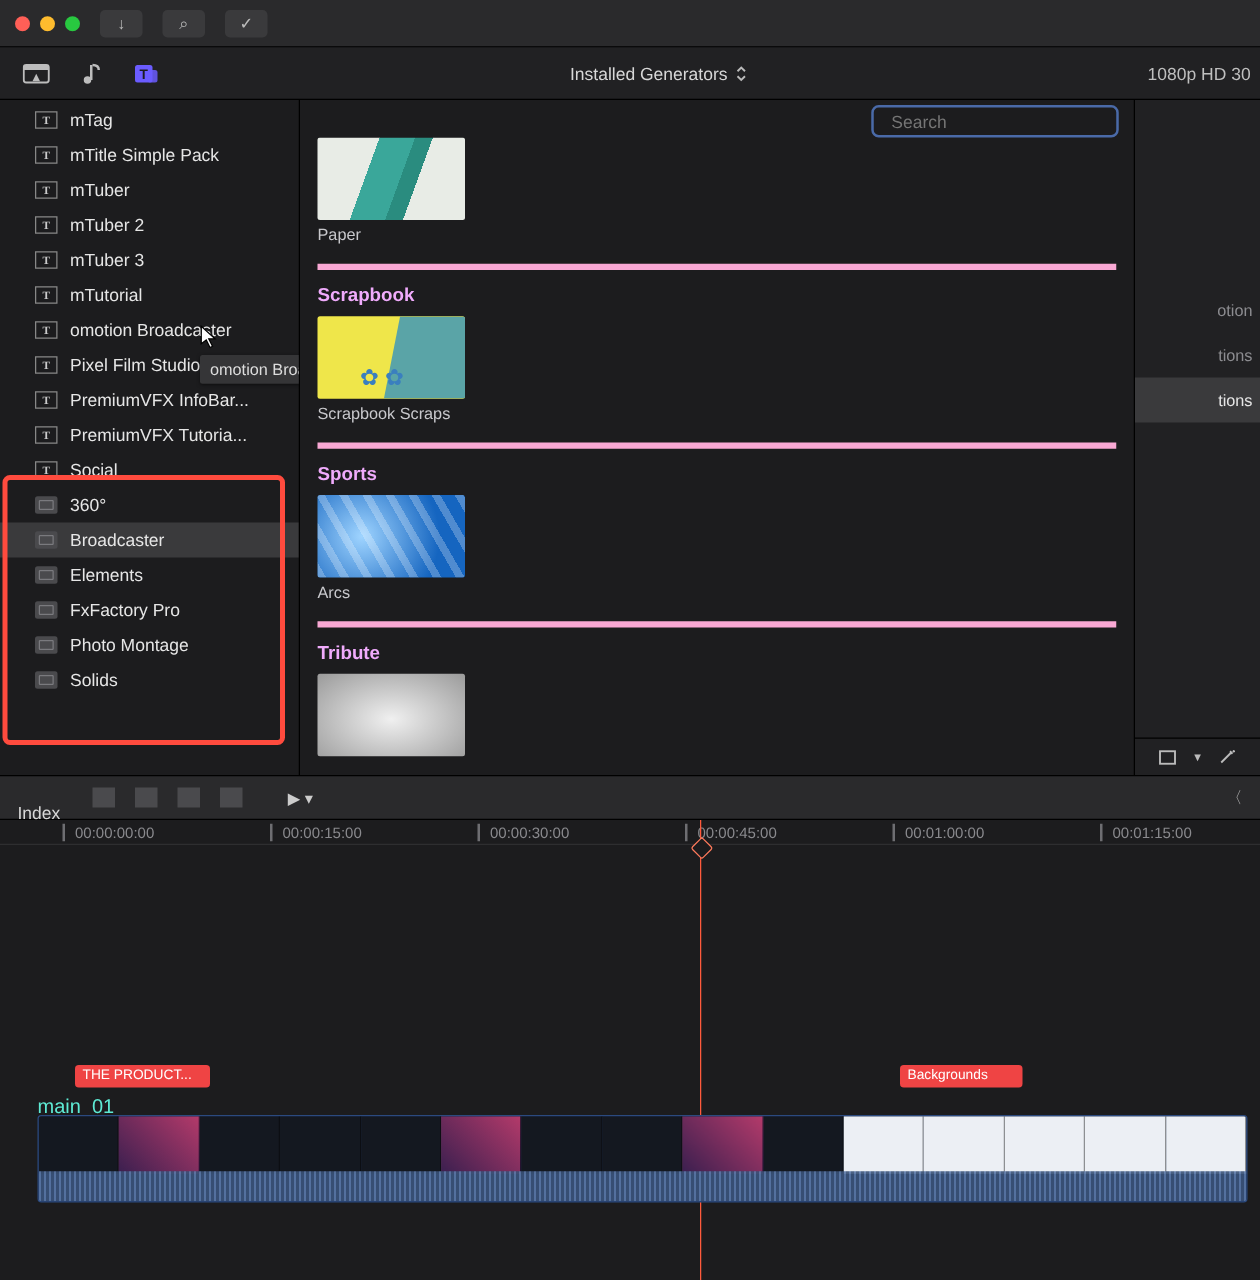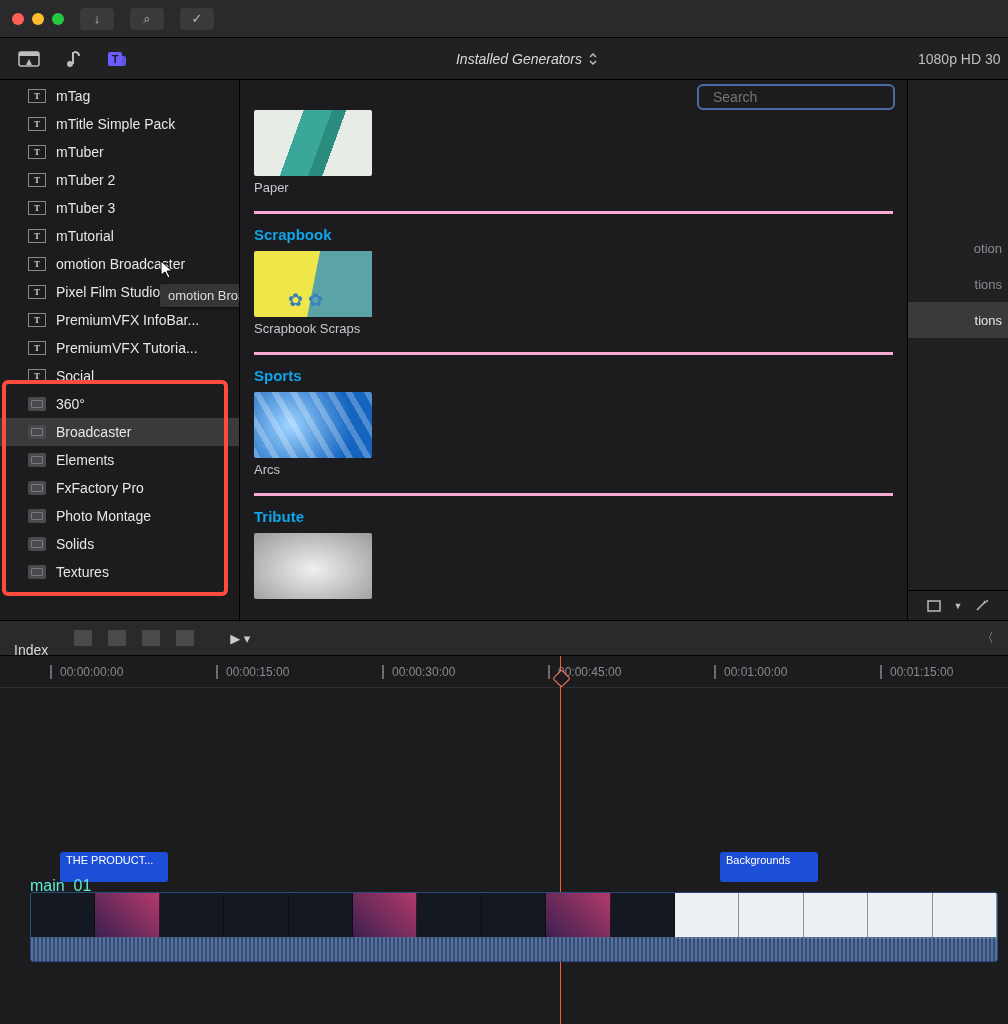--- a/index.html
+++ b/index.html
@@ -10,21 +10,21 @@
   .traffic { display:flex; gap:8px; }
   .dot { width:12px; height:12px; border-radius:50%; }
   .red{background:#ff5f57;} .yellow{background:#febc2e;} .green{background:#28c840;}
   .tb-btn { width:34px; height:22px; background:#3a3a3c; border-radius:4px; display:flex; align-items:center; justify-content:center; color:#bbb; font-size:13px; }
 
   
   .toolbar { height:42px; background:#212123; display:flex; align-items:center; border-bottom:1px solid #000; }
   .tool-icons { display:flex; gap:22px; padding:0 18px; align-items:center; }
   .tool-icons .ico { width:22px; height:22px; display:flex; align-items:center; justify-content:center; }
   .tool-icons svg { display:block; }
-  .breadcrumb { flex:1; text-align:right; color:#d8d8d8; font-size:14px; display:flex; justify-content:center; align-items:center; gap:6px;font-style:italic;}
+  .breadcrumb { flex:1; text-align:right; color:#d8d8d8; font-size:14px; display:flex; justify-content:center; align-items:center; gap:6px;}
   .format { color:#bfbfbf; padding:0 10px; font-size:14px; white-space:nowrap; width:100px; overflow:hidden; text-align:right;}
 
   
   .middle { display:flex; height:540px; background:#1c1c1e; }
   .sidebar { width:240px; overflow:hidden; border-right:1px solid #000; position:relative; padding-top:2px;}
   .sb-item { display:flex; align-items:center; height:28px; padding-left:28px; gap:10px; color:#e6e6e6; font-size:14px; white-space:nowrap; overflow:hidden; text-overflow:ellipsis;}
   .sb-item .t-icon { width:18px; height:14px; border:1px solid #888; color:#ccc; font:700 9px/12px Georgia,serif; text-align:center; }
   .sb-item .g-icon { width:18px; height:14px; background:#4a4a4d; border-radius:2px; position:relative;}
   .sb-item .g-icon::after{content:"";position:absolute;inset:3px;border:1px solid #7a7a7e;border-radius:1px;}
   .sb-cat { display:flex; align-items:center; height:28px; padding-left:8px; gap:6px; font-size:14px; color:#e6e6e6;}
@@ -34,21 +34,21 @@
   .tooltip { position:absolute; left:160px; top:204px; background:#353537; color:#ddd; padding:4px 8px; font-size:13px; border-radius:2px; box-shadow:0 1px 3px rgba(0,0,0,.5); white-space:nowrap; z-index:20;}
   .cursor { position:absolute; left:160px; top:180px; z-index:21; pointer-events:none;}
 
   
   .browser { flex:1; display:flex; flex-direction:column; border-right:1px solid #000; position:relative;}
   .search-row { height:30px; display:flex; justify-content:flex-end; align-items:center; padding:4px 12px 0 0;}
   .search { width:198px; height:26px; background:#1c1c1e; border:2px solid #4a6aa8; border-radius:6px; display:flex; align-items:center; padding:0 8px; gap:6px;}
   .search input { background:transparent; border:none; outline:none; color:#999; font-size:14px; flex:1;}
   .content { flex:1; overflow-y:auto; padding:0 14px 10px 14px;}
   .content::-webkit-scrollbar{width:10px;} .content::-webkit-scrollbar-thumb{background:#4a4a4d;border-radius:5px;}
-  .section-title { color:#0ea5e9; font-weight:600; font-size:15px; margin:16px 0 8px 0; border-top:3px solid #f9a8d4; padding-top:12px;}
+  .section-title { color:#f0abfc; font-weight:600; font-size:15px; margin:16px 0 8px 0; border-top:5px solid #f9a8d4; padding-top:12px;}
   .thumb { width:118px; height:66px; background:#333; border-radius:2px; margin-bottom:4px; overflow:hidden; position:relative;}
   .caption { color:#c8c8cc; font-size:13px; }
   .th-paper{background:linear-gradient(110deg,#e8ece6 35%,#3aa79a 35% 55%,#2a8c7f 55% 65%,#e8ece6 65%);}
   .th-scrap{background:#efe64a;}
   .th-scrap::after{content:"";position:absolute;right:0;top:0;bottom:0;width:55%;background:#5aa4a7;clip-path:polygon(20% 0,100% 0,100% 100%,0 100%);}
   .th-scrap::before{content:"✿ ✿";position:absolute;left:34px;bottom:6px;color:#3a7fbf;font-size:18px;z-index:2;}
   .th-sports{background:radial-gradient(circle at 30% 50%,#9fd4ff,#1565c0 70%);}
   .th-sports::after{content:"";position:absolute;inset:0;background:repeating-linear-gradient(60deg,rgba(255,255,255,.25) 0 6px,transparent 6px 16px);}
   .th-tribute{background:radial-gradient(ellipse at 50% 55%,#f0f0f0,#9a9a9a);}
 
@@ -59,27 +59,27 @@
   .insp-foot{position:absolute;bottom:0;right:0;height:30px;width:100px;background:#212123;border-top:1px solid #000;display:flex;align-items:center;justify-content:center;gap:12px;color:#bbb;}
 
   
   .tl-toolbar{height:36px;background:#2a2a2c;display:flex;align-items:center;padding:0 14px;gap:16px;border-top:1px solid #000;border-bottom:1px solid #000;}
   .tl-toolbar .lbl{color:#d8d8d8;font-size:14px;margin-right:10px;margin-top:24px;}
   .tl-ico{width:18px;height:16px;background:#4a4a4d;}
   .tl-right{margin-left:auto;color:#aaa;}
 
   
   .timeline{height:368px;background:#1c1c1e;position:relative;overflow:hidden;}
-  .ruler{height:32px;display:flex;align-items:center;position:relative;border-bottom:1px solid #2e2e30;}
+  .ruler{height:20px;display:flex;align-items:center;position:relative;border-bottom:1px solid #2e2e30;}
   .tick-group{position:absolute;display:flex;align-items:center;gap:8px;color:#8a8a8e;font-size:12px;}
   .tick-group .bar{width:2px;height:14px;background:#6e6e72;}
   .playhead{position:absolute;top:0;bottom:0;width:1px;background:#ff5a3c;left:560px;}
   .playhead::before{content:"";position:absolute;top:16px;left:-5px;width:11px;height:11px;border:1px solid #ff7a5c;border-radius:2px;transform:rotate(45deg);background:#1c1c1e;}
   .markers{position:absolute;top:196px;left:0;right:0;height:20px;}
-  .marker{position:absolute;height:30px;background:#1d4ed8;border-radius:3px;color:#fff;font-size:11px;padding:2px 6px;white-space:nowrap;overflow:hidden;text-overflow:ellipsis;}
+  .marker{position:absolute;height:18px;background:#ef4444;border-radius:3px;color:#fff;font-size:11px;padding:2px 6px;white-space:nowrap;overflow:hidden;text-overflow:ellipsis;}
   .clip-label{position:absolute;top:221px;left:30px;color:#5eead4;font-size:16px;}
   .clip-track{position:absolute;top:236px;left:30px;right:10px;height:70px;background:#1b2a4a;border:1px solid #2b4a7f;border-radius:3px;display:flex;overflow:hidden;}
   .frame{height:46px;flex:1;border-right:1px solid rgba(0,0,0,.4);}
   .f-dark{background:#141820;} .f-mag{background:linear-gradient(45deg,#3a1f4f,#b33a6a);} .f-doc{background:#eceff4;}
   .wave{position:absolute;left:0;right:0;bottom:0;height:24px;background:repeating-linear-gradient(90deg,#5a78a8 0 2px,#3a5278 2px 4px);opacity:.9;}
 </style>
 </head>
 <body>
 
 <div class="titlebar">
@@ -192,24 +192,20 @@
           <span class="g-icon"></span>
           <span>FxFactory Pro</span>
         </div>
         <div class="sb-item">
           <span class="g-icon"></span>
           <span>Photo Montage</span>
         </div>
         <div class="sb-item">
           <span class="g-icon"></span>
           <span>Solids</span>
-        </div>
-        <div class="sb-item">
-          <span class="g-icon"></span>
-          <span>Textures</span>
         </div>
       </div>
     <div class="highlight-box"></div>
     <div class="tooltip">omotion Broadcaster</div>
     <svg class="cursor" width="16" height="20" viewBox="0 0 16 20">
         <path d="M1 1 L1 15 L5 12 L8 18 L10 17 L7 11 L12 11 Z" fill="#fff" stroke="#000" stroke-width="1"></path>
       </svg>
   </div>
 
   <div class="browser">

